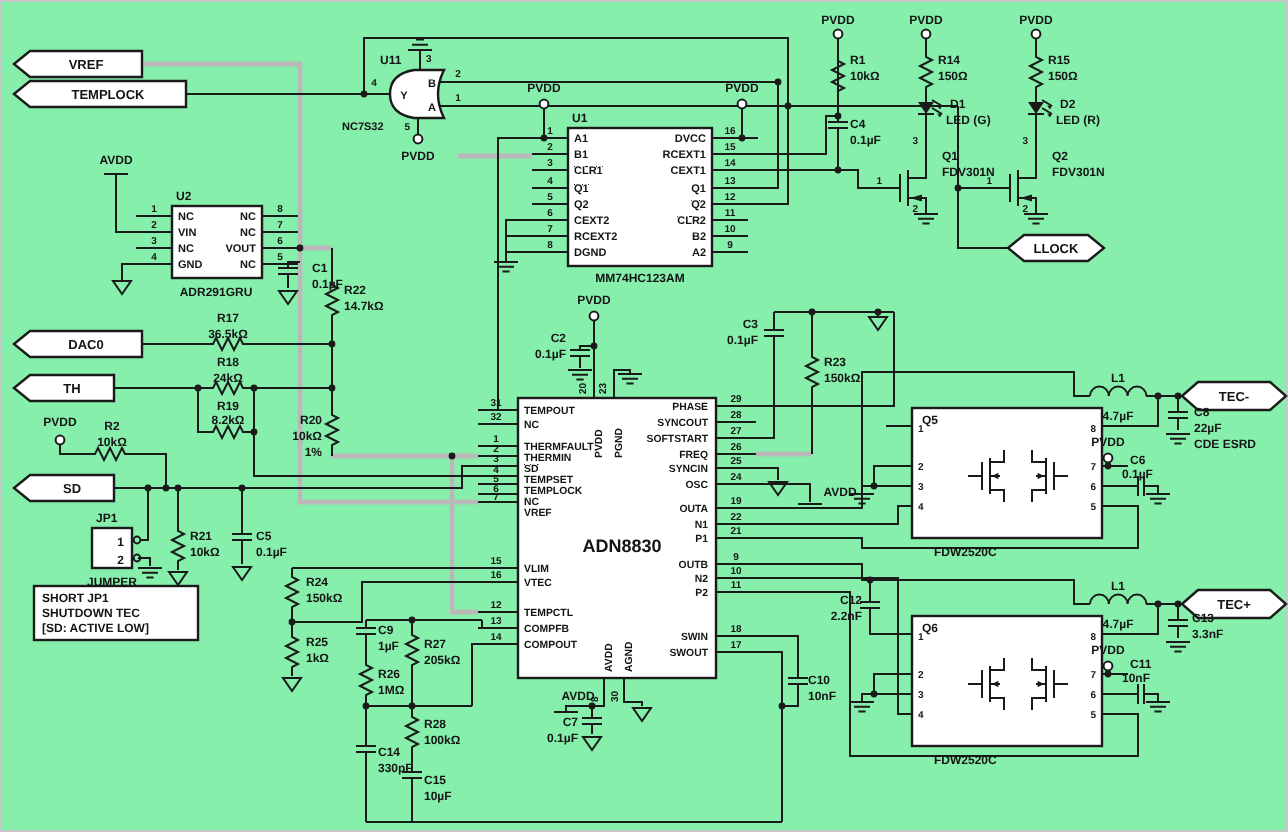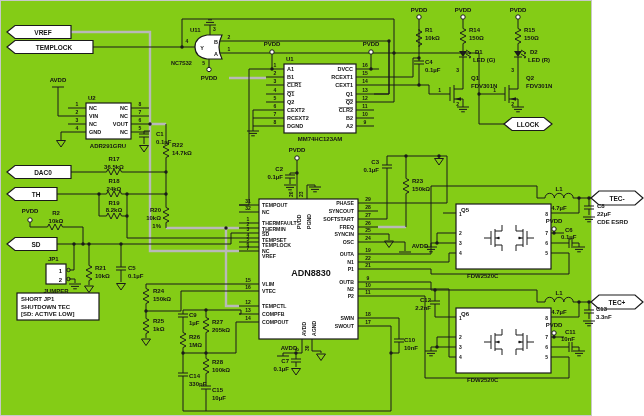--- a/index.html
+++ b/index.html
@@ -1,16 +1,16 @@
 <!DOCTYPE html>
 <html><head>
 <meta charset="utf-8">
 <style>
   html,body{margin:0;padding:0;background:#fff}
-  #stage{width:592px;height:416px;position:relative;background:#84cc16;border:1px solid #c8c8c8;box-sizing:border-box}
+  #stage{width:644px;height:416px;position:relative;background:#86efac;border:1px solid #c8c8c8;box-sizing:border-box}
   svg{display:block}
   svg text{font-family:"Liberation Sans","DejaVu Sans",sans-serif;font-weight:bold;fill:#141414}
   .t5{font-size:5px}.t52{font-size:5.2px}.t55{font-size:5.5px}.t6{font-size:6px}.t65{font-size:6.5px}.t9{font-size:9px}
   .m{text-anchor:middle}.e{text-anchor:end}
   .w{stroke:#1a1a1a;stroke-width:1;fill:none}
   .g{stroke:#b9b9b9;stroke-width:2.4;fill:none}
   .bx{fill:#fff;stroke:#1a1a1a;stroke-width:1.2}
   .sym{stroke:#1a1a1a;stroke-width:1;fill:none}
   .fil{fill:#1a1a1a;stroke:none}
 </style>

